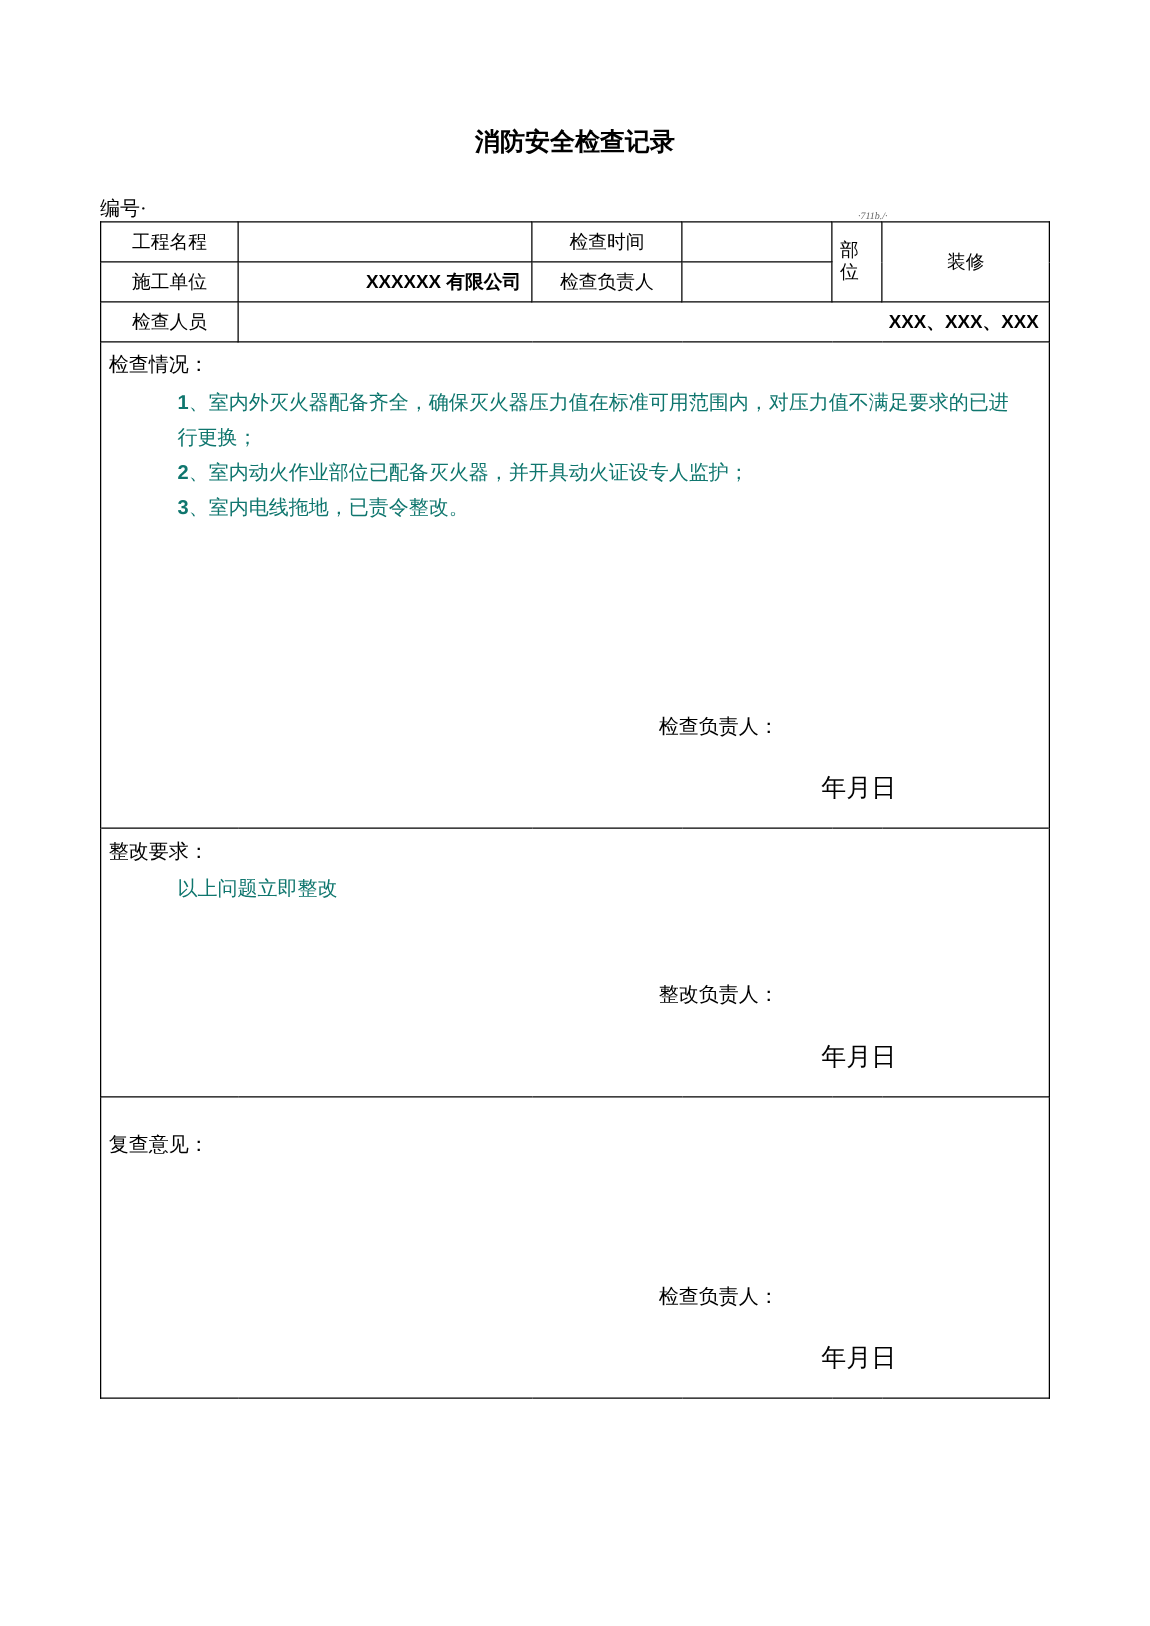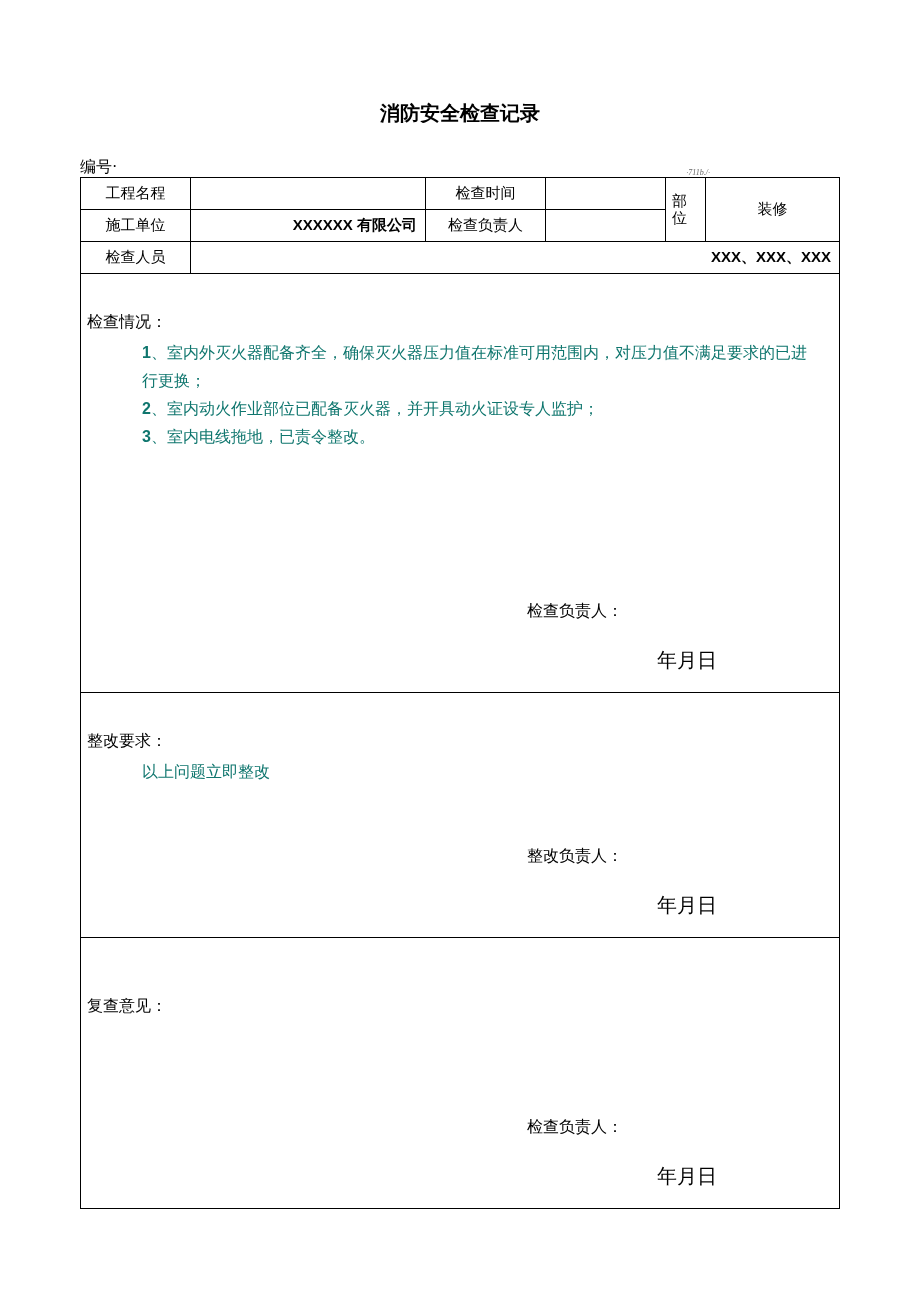--- a/index.html
+++ b/index.html
@@ -70,21 +70,20 @@
       font-family: "SimHei", "黑体", sans-serif;
       text-align: right;
     }
     .section-cell {
       padding: 8px 6px !important;
       vertical-align: top !important;
     }
     .section-header {
       font-size: 16px;
       margin-bottom: 6px;
-      margin-top: 30px;
     }
     .red-content {
       color: #0f766e;
       font-size: 16px;
       line-height: 1.75;
       padding-left: 55px;
       padding-right: 20px;
     }
     .red-content .num {
       font-weight: bold;

